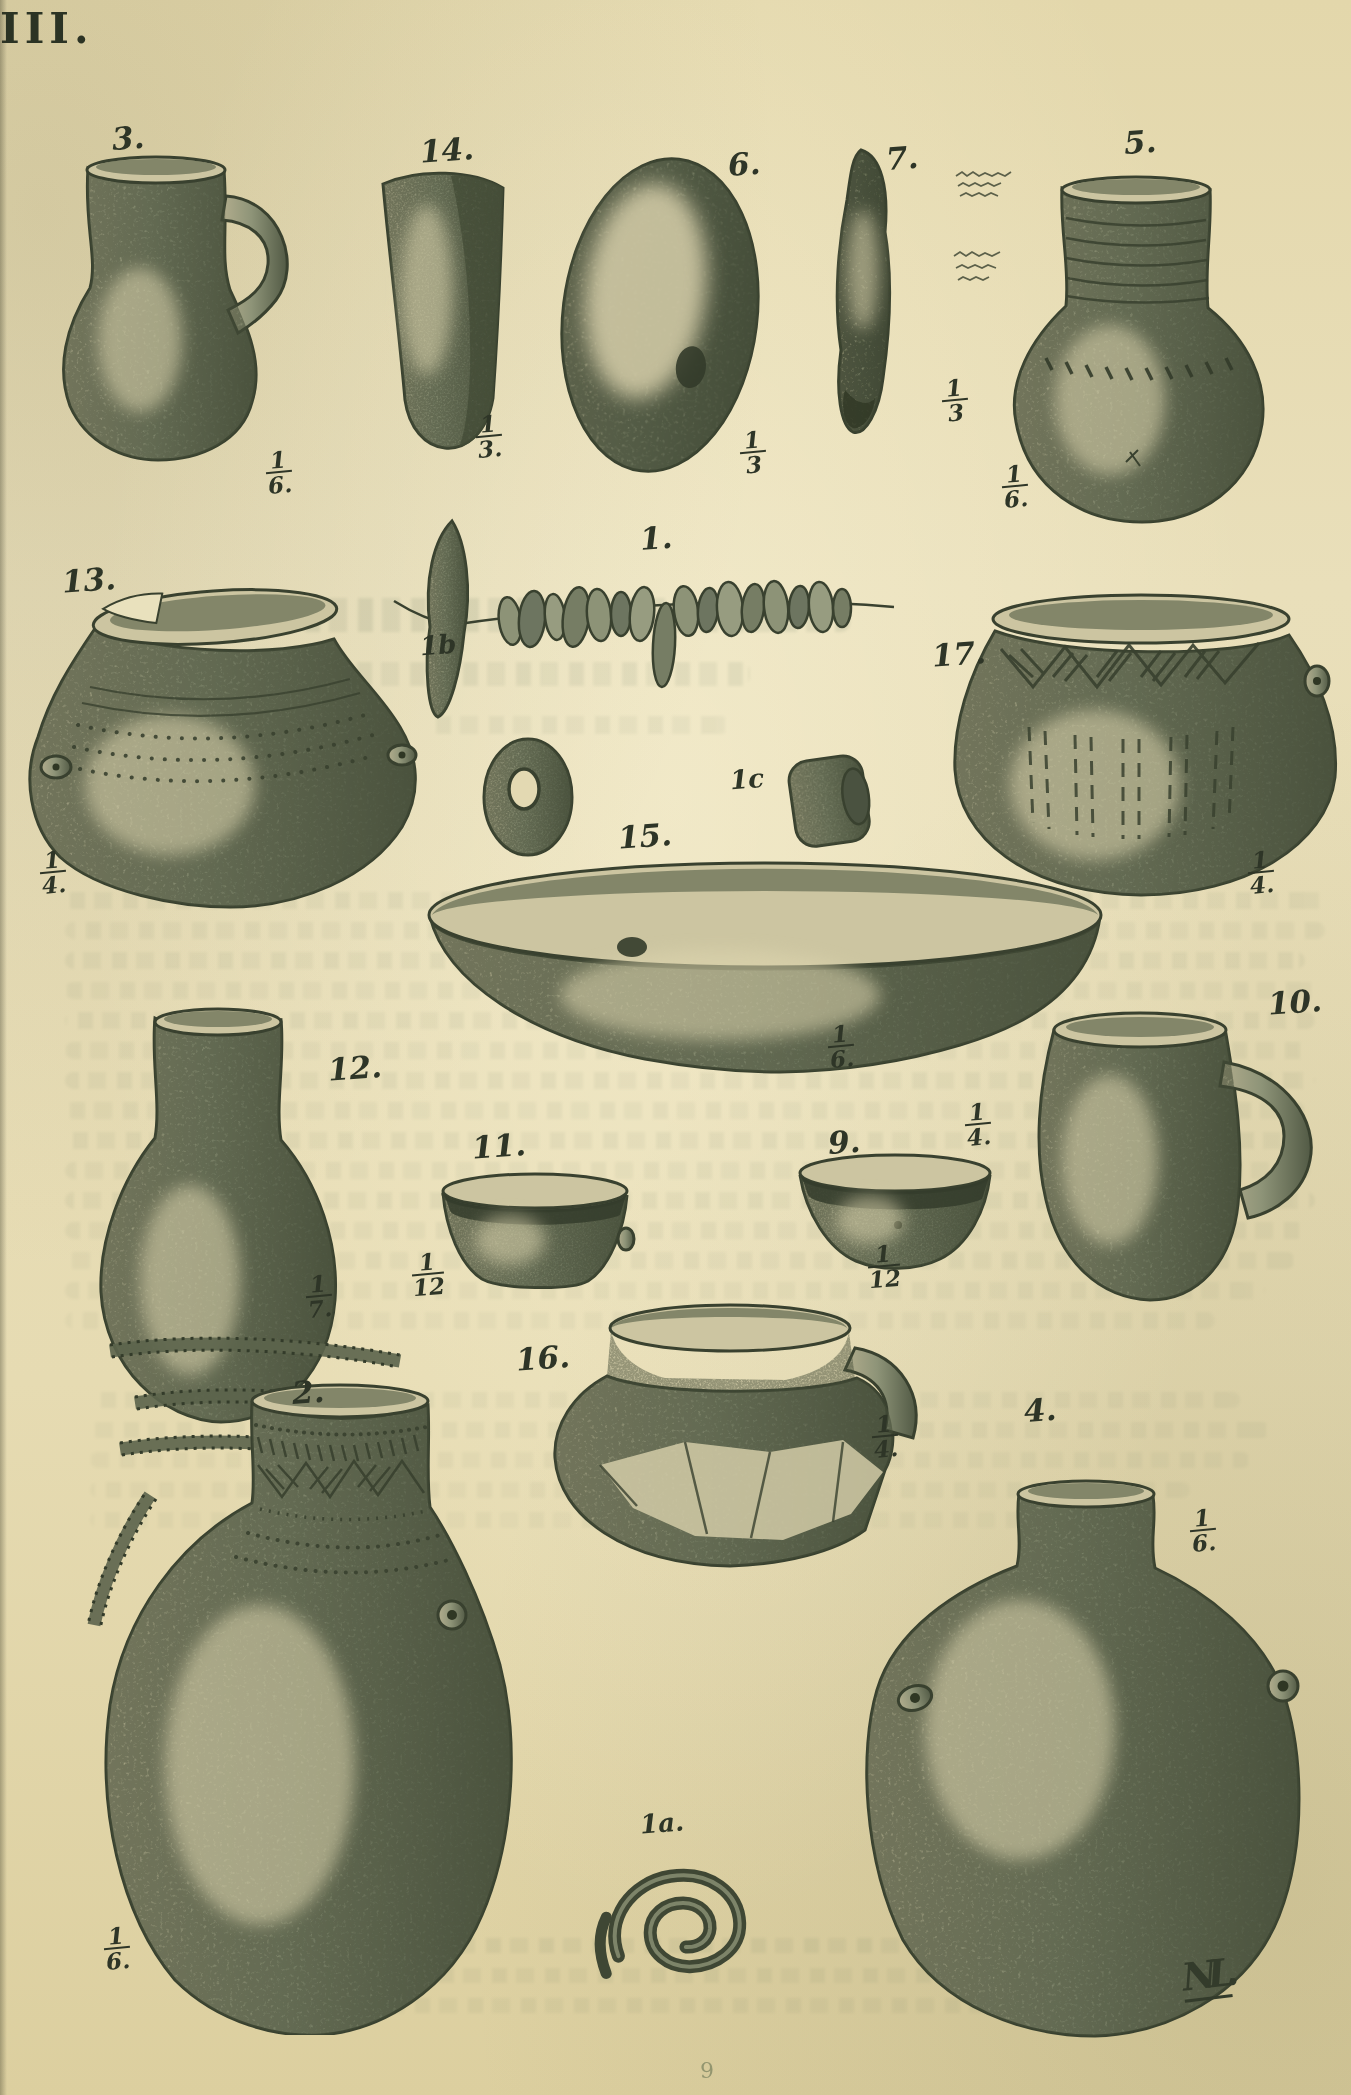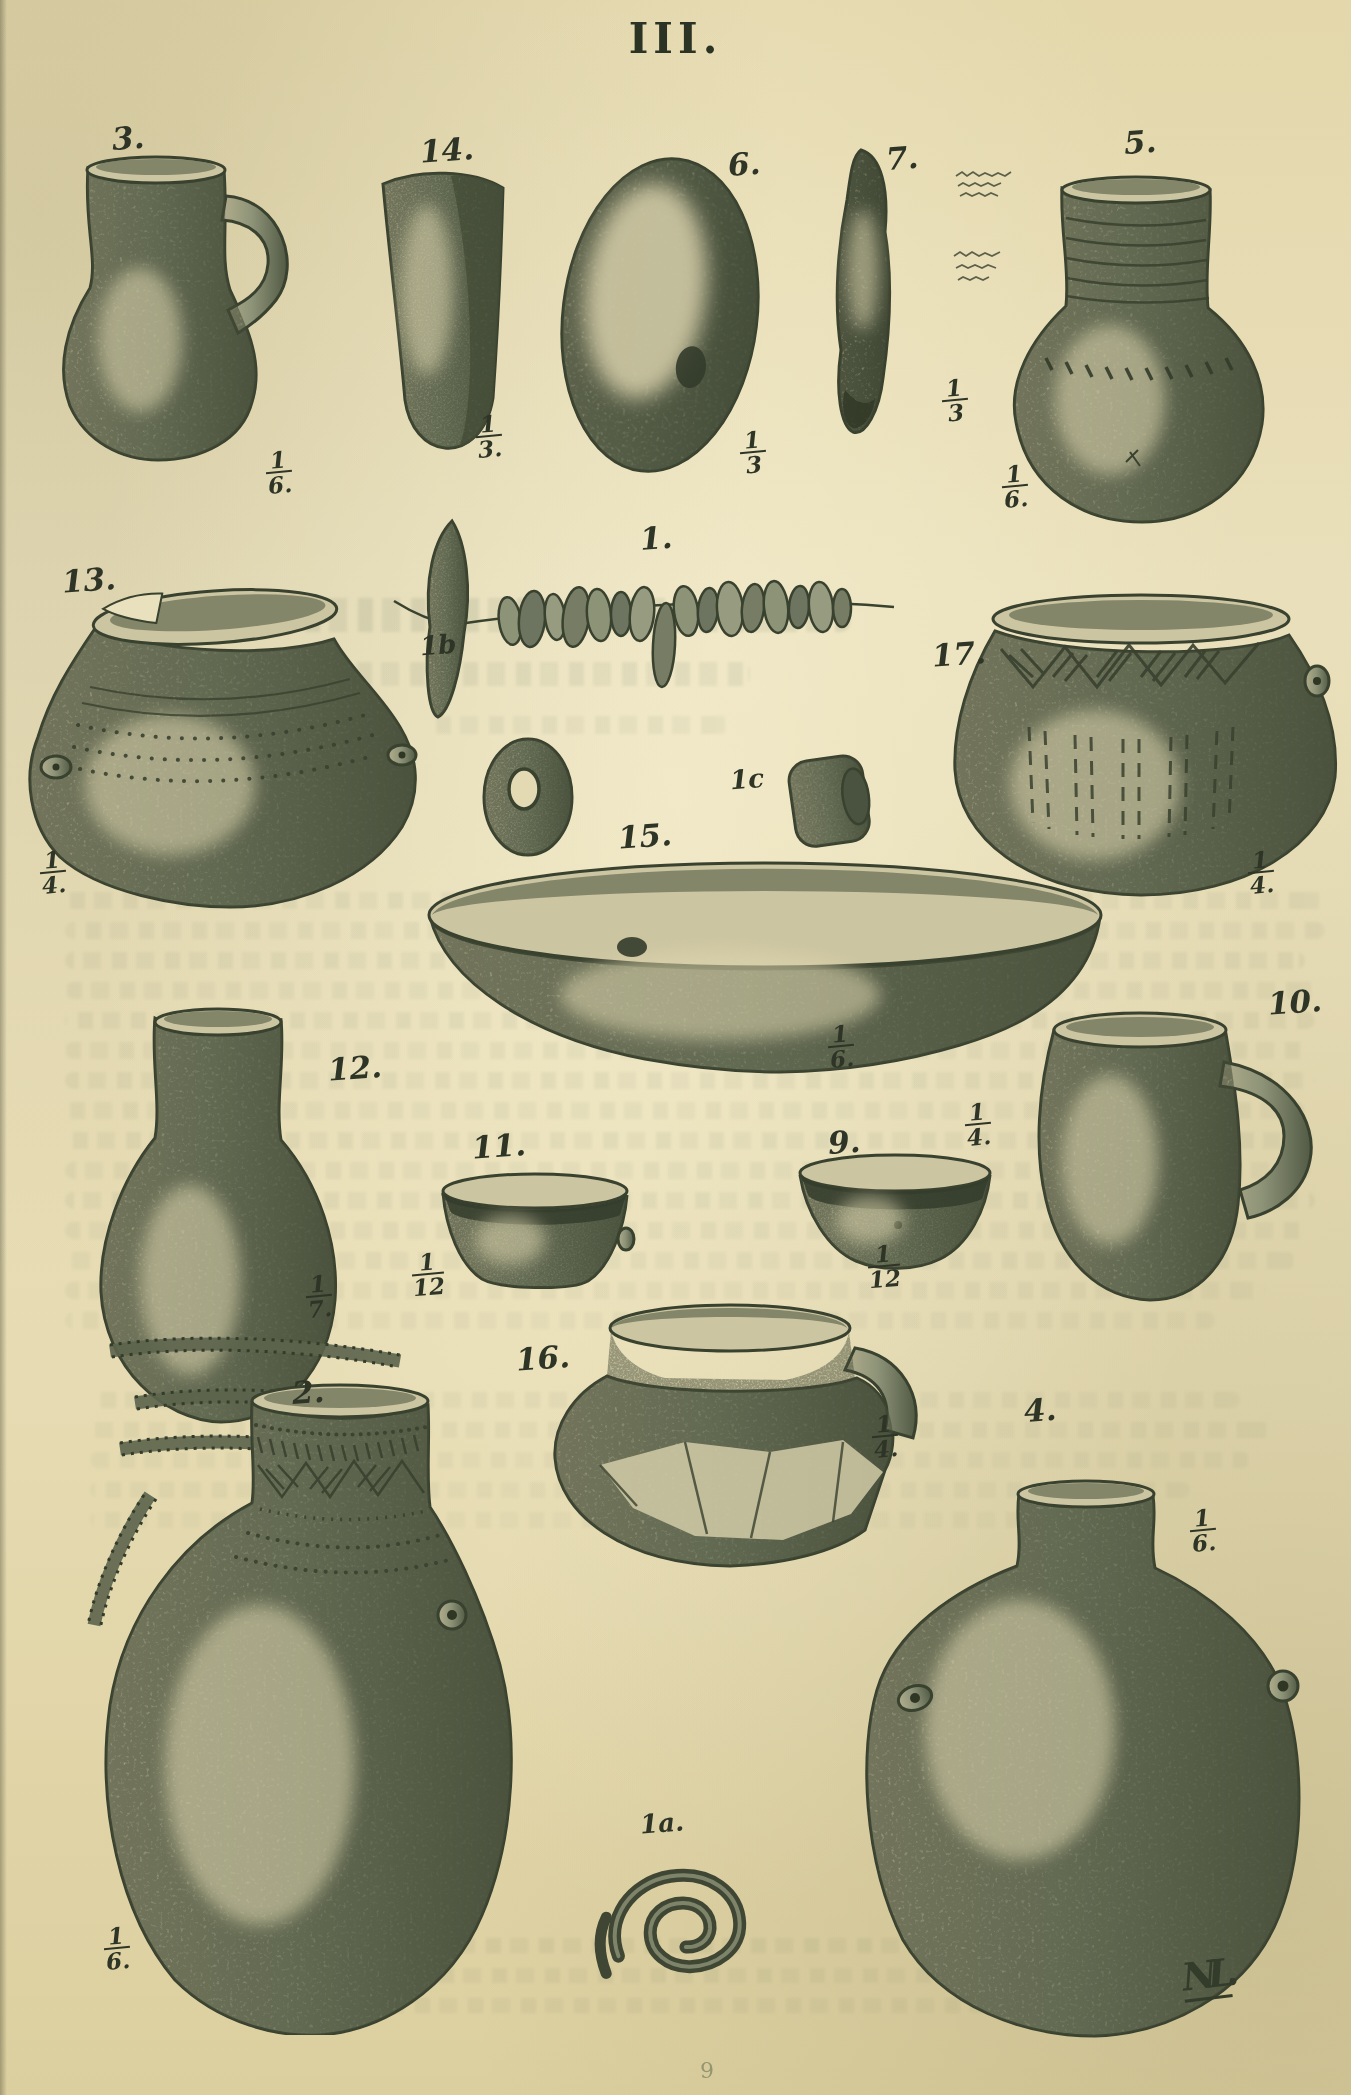--- a/index.html
+++ b/index.html
@@ -14,21 +14,21 @@
   }
   #page::before{content:"";position:absolute;left:0;top:0;bottom:0;width:7px;
     background:linear-gradient(90deg,rgba(55,55,35,.35),rgba(55,55,35,0));z-index:5;}
   .layer{position:absolute;left:0;top:0;width:100%;height:100%;}
   #bleed-layer{z-index:1;}
   #figure-layer{z-index:2;}
   #label-layer{z-index:3;}
   .bleed{position:absolute;border-radius:9px;filter:blur(1.6px);transform:scaleX(-1);
     background:repeating-linear-gradient(90deg, rgba(84,104,80,.55) 0 15px, rgba(84,104,80,0) 15px 26px, rgba(84,104,80,.45) 26px 44px, rgba(84,104,80,0) 44px 53px);}
   .fig{position:absolute;}
-  .plate-title{position:absolute;left:0;top:14px;width:100%;text-align:center;
+  .plate-title{position:absolute;left:0;top:4px;width:100%;
     font-size:42px;font-weight:bold;letter-spacing:5px;color:#2b3324;z-index:3;}
   .flabel{position:absolute;font-style:italic;font-weight:bold;font-size:31px;
     color:#2e3527;transform:rotate(-4deg);z-index:3;white-space:nowrap;}
   .flabel.small{font-size:26px;}
   .frac{position:absolute;z-index:3;text-align:center;color:#2e3527;
     font-style:italic;font-weight:bold;font-size:23px;line-height:1.02;transform:rotate(-5deg);}
   .frac .num{display:block;border-bottom:2.5px solid #2e3527;padding:0 5px;}
   .frac .den{display:block;}
   .signature{position:absolute;left:1182px;top:1952px;font-size:38px;font-weight:bold;
     font-style:italic;color:#333b2b;transform:rotate(-7deg);letter-spacing:-9px;z-index:3;

